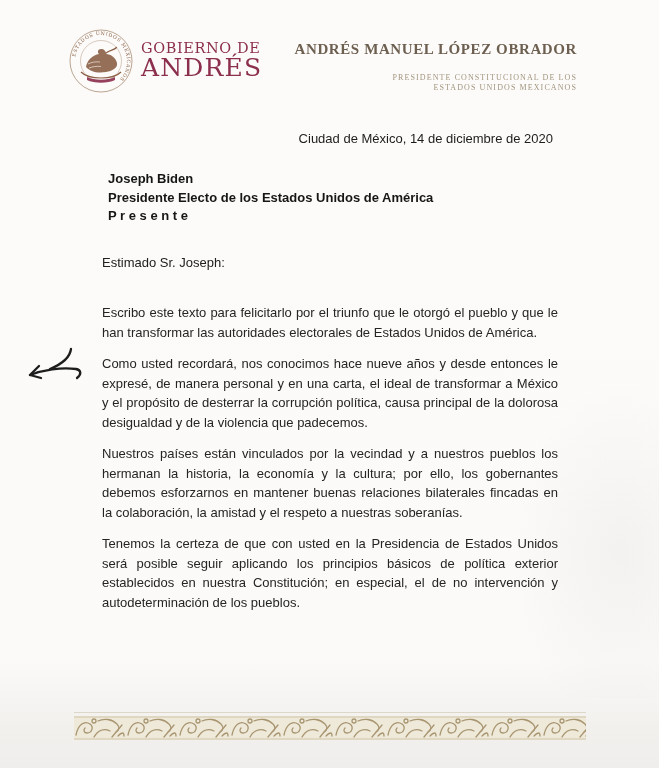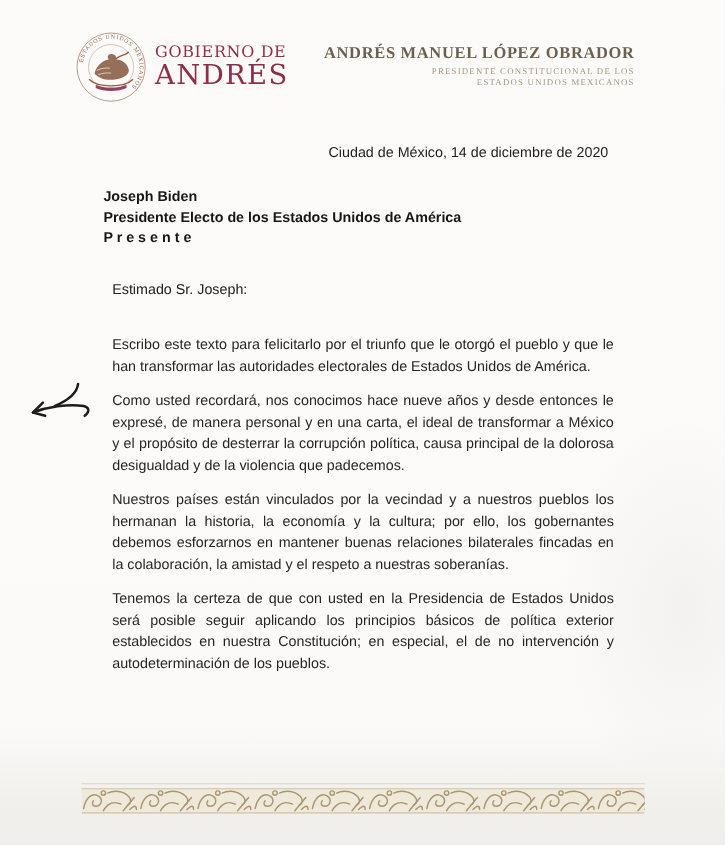--- a/index.html
+++ b/index.html
@@ -9,26 +9,26 @@
         background:radial-gradient(ellipse at 75% 55%, rgba(90,85,80,0.05), rgba(0,0,0,0) 70%);}
 
   
   .seal{position:absolute;left:66px;top:26px;width:70px;height:70px;}
   .wordmark{position:absolute;left:141px;top:40px;color:#8c2f4f;
         font-family:"DejaVu Serif",serif;font-weight:normal;}
   .wordmark .l1{font-size:14.5px;letter-spacing:.6px;line-height:16px;}
   .wordmark .l2{font-size:25px;letter-spacing:1.2px;line-height:24px;}
   .president{position:absolute;top:41px;right:82px;text-align:right;font-family:Liberation Serif, serif;}
   .president .name{font-size:15px;font-weight:bold;color:#6e6051;letter-spacing:.6px;line-height:17px;}
-  .president .sub{font-size:8px;color:#a2957f;letter-spacing:1.1px;line-height:10px;margin-top:2px;}
+  .president .sub{font-size:8px;color:#a2957f;letter-spacing:1.1px;line-height:10px;margin-top:15px;}
 
   
   .dateline{position:absolute;left:102px;top:131px;width:451px;text-align:right;
         font-size:13px;color:#1d1d1d;}
-  .recipient{position:absolute;left:94px;top:170px;font-size:13px;font-weight:bold;
+  .recipient{position:absolute;left:108px;top:170px;font-size:13px;font-weight:bold;
         color:#161616;line-height:18.5px;}
   .salutation{position:absolute;left:102px;top:255px;font-size:13px;color:#202020;}
   .bodytext{position:absolute;left:102px;top:303px;width:456px;font-size:13px;
         line-height:19.5px;color:#252525;text-align:justify;}
   .bodytext p{margin:0 0 12px 0;}
 
   .hand-mark{position:absolute;left:26px;top:345px;}
 
   
   .footer-rule{position:absolute;left:74px;top:712px;width:512px;height:1px;background:#dcd7c9;}

